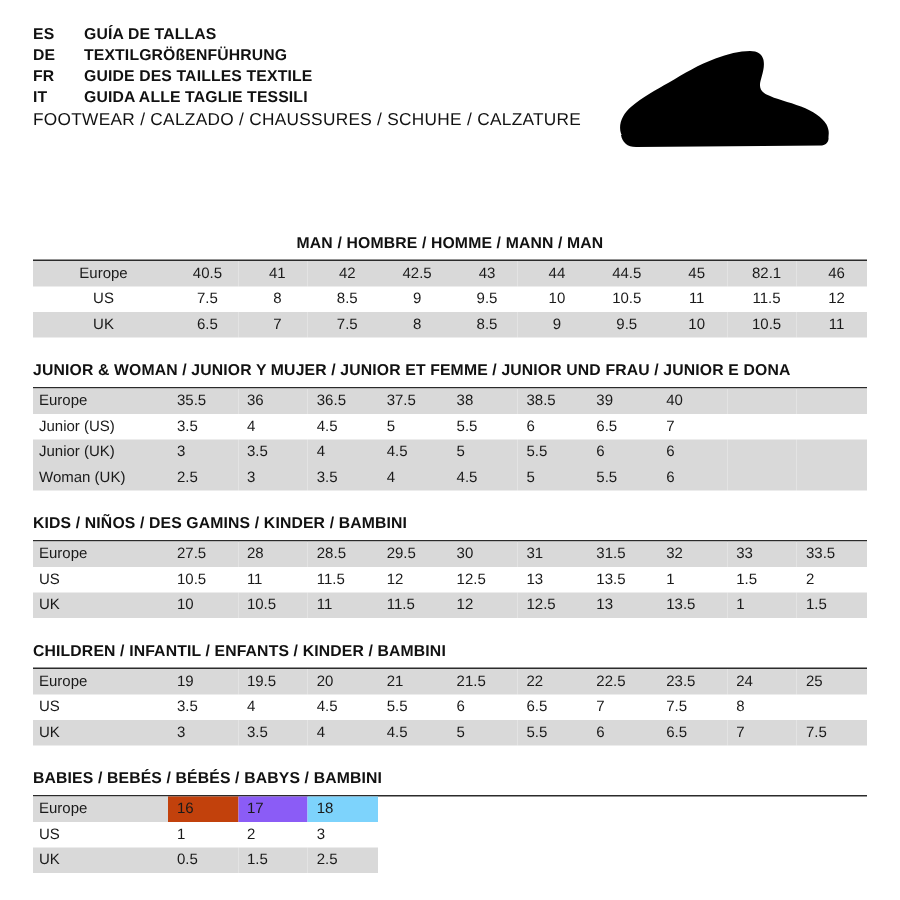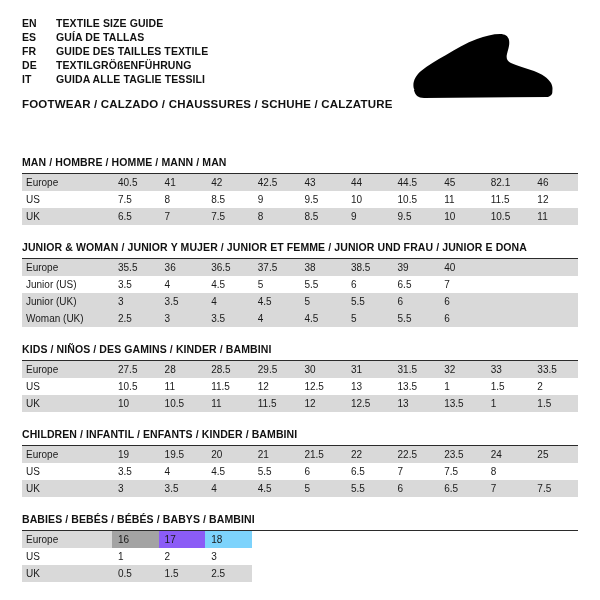--- a/index.html
+++ b/index.html
@@ -46,31 +46,30 @@
     color: #111;
   }
   .shoe-wrap {
     position: absolute;
     right: 22px;
     top: 14px;
     width: 182px;
     height: 78px;
   }
   .footwear-line {
-    margin-top: 10px;
     font-size: 11.5px;
-    font-weight: bold;
+    font-weight: normal;
     letter-spacing: 0.2px;
   }
 
   
   .section {
     margin-top: 16px;
   }
-  .section.first { margin-top: 28px; }
+  .section.first { margin-top: 28px; text-align: center; }
   .section-title {
     font-size: 10.5px;
     font-weight: bold;
     letter-spacing: 0.1px;
     padding-bottom: 5px;
     border-bottom: 1px solid #2b2b2b;
     margin-bottom: 0;
   }
   table.size {
     border-collapse: collapse;
@@ -97,34 +96,30 @@
 </style>
 </head>
 <body>
 
 <div class="page">
 
   <div class="header">
     <table class="lang-table">
       <tbody>
         <tr>
-          <td class="lang-code">EN</td>
-          <td class="lang-text">TEXTILE SIZE GUIDE</td>
-        </tr>
-        <tr>
           <td class="lang-code">ES</td>
           <td class="lang-text">GUÍA DE TALLAS</td>
         </tr>
         <tr>
+          <td class="lang-code">DE</td>
+          <td class="lang-text">TEXTILGRÖßENFÜHRUNG</td>
+        </tr>
+        <tr>
           <td class="lang-code">FR</td>
           <td class="lang-text">GUIDE DES TAILLES TEXTILE</td>
-        </tr>
-        <tr>
-          <td class="lang-code">DE</td>
-          <td class="lang-text">TEXTILGRÖßENFÜHRUNG</td>
         </tr>
         <tr>
           <td class="lang-code">IT</td>
           <td class="lang-text">GUIDA ALLE TAGLIE TESSILI</td>
         </tr>
       </tbody>
     </table>
 
     <div class="shoe-wrap">
       <svg viewBox="0 0 182 78" width="182" height="78" aria-hidden="true">
@@ -336,21 +331,21 @@
       </tbody>
     </table>
   </div>
 
   <div class="section">
     <div class="section-title">BABIES / BEBÉS / BÉBÉS / BABYS / BAMBINI</div>
     <table class="size babies">
       <tbody>
         <tr>
           <td class="lbl" style="background:#d9d9d9">Europe</td>
-          <td style="background:#a3a3a3">16</td>
+          <td style="background:#c2410c">16</td>
           <td style="background:#8b5cf6">17</td>
           <td style="background:#7dd3fc">18</td>
           <td></td>
           <td></td>
           <td></td>
           <td></td>
           <td></td>
           <td></td>
           <td></td>
         </tr>

